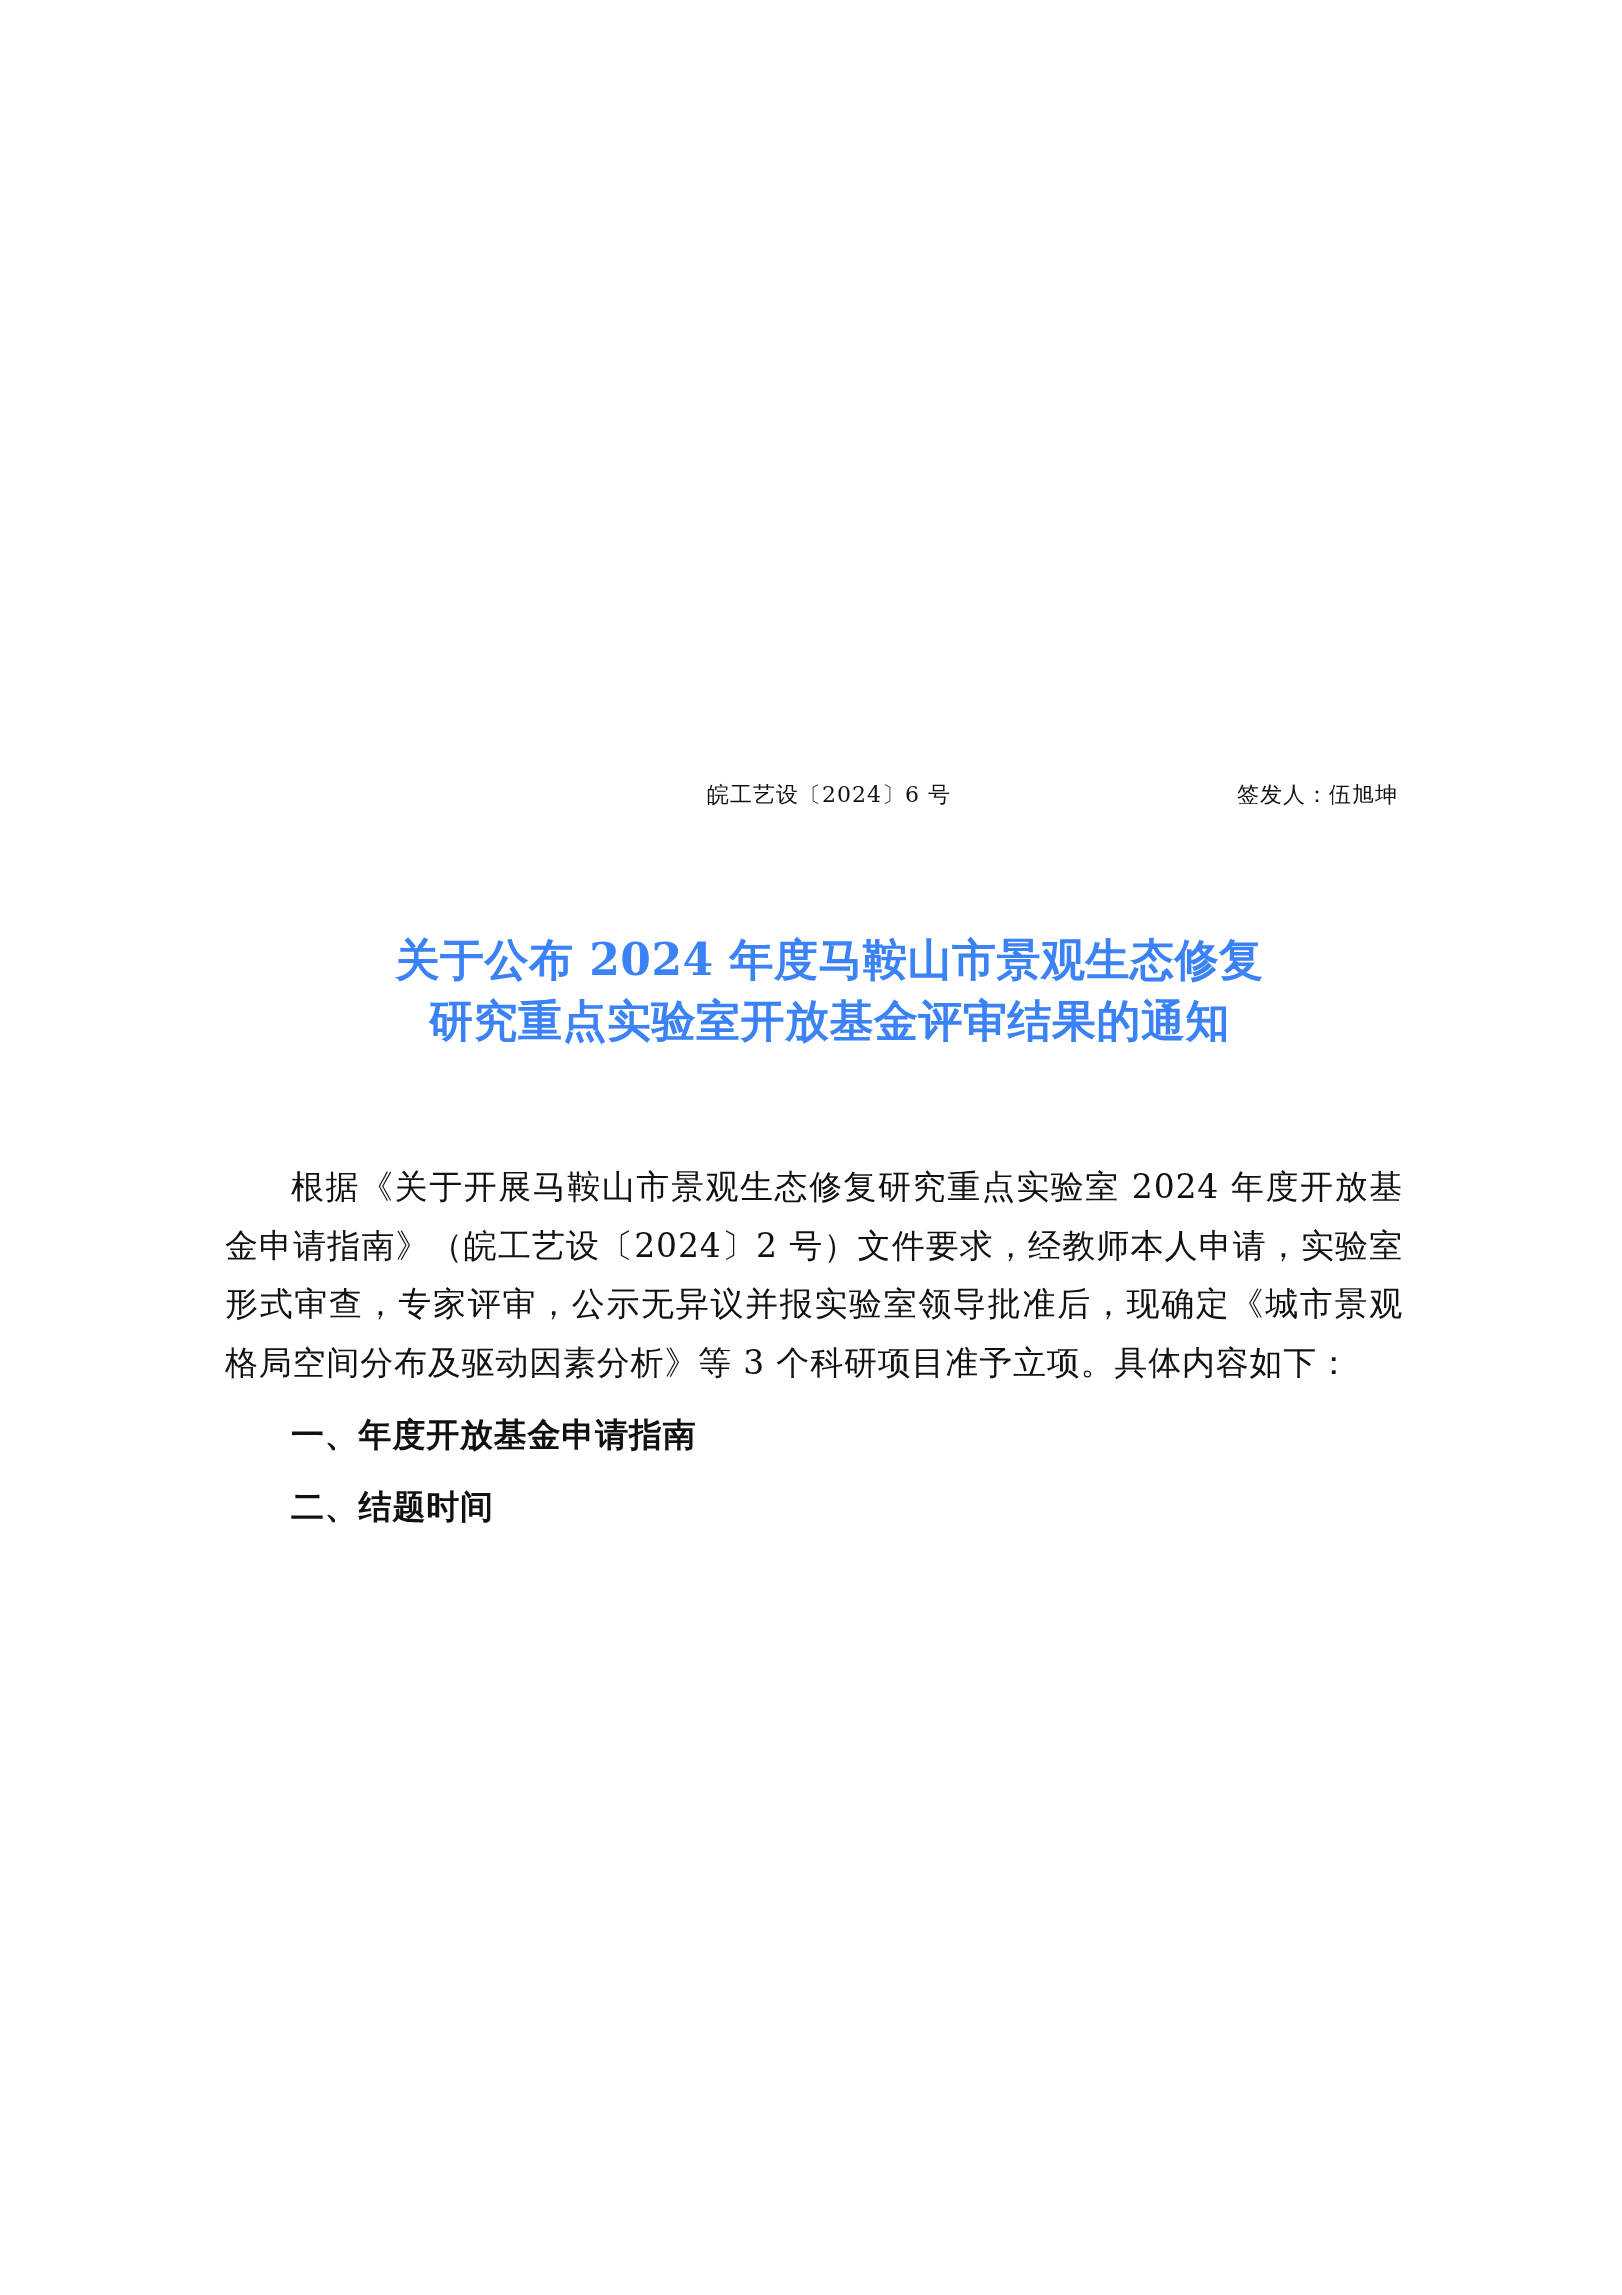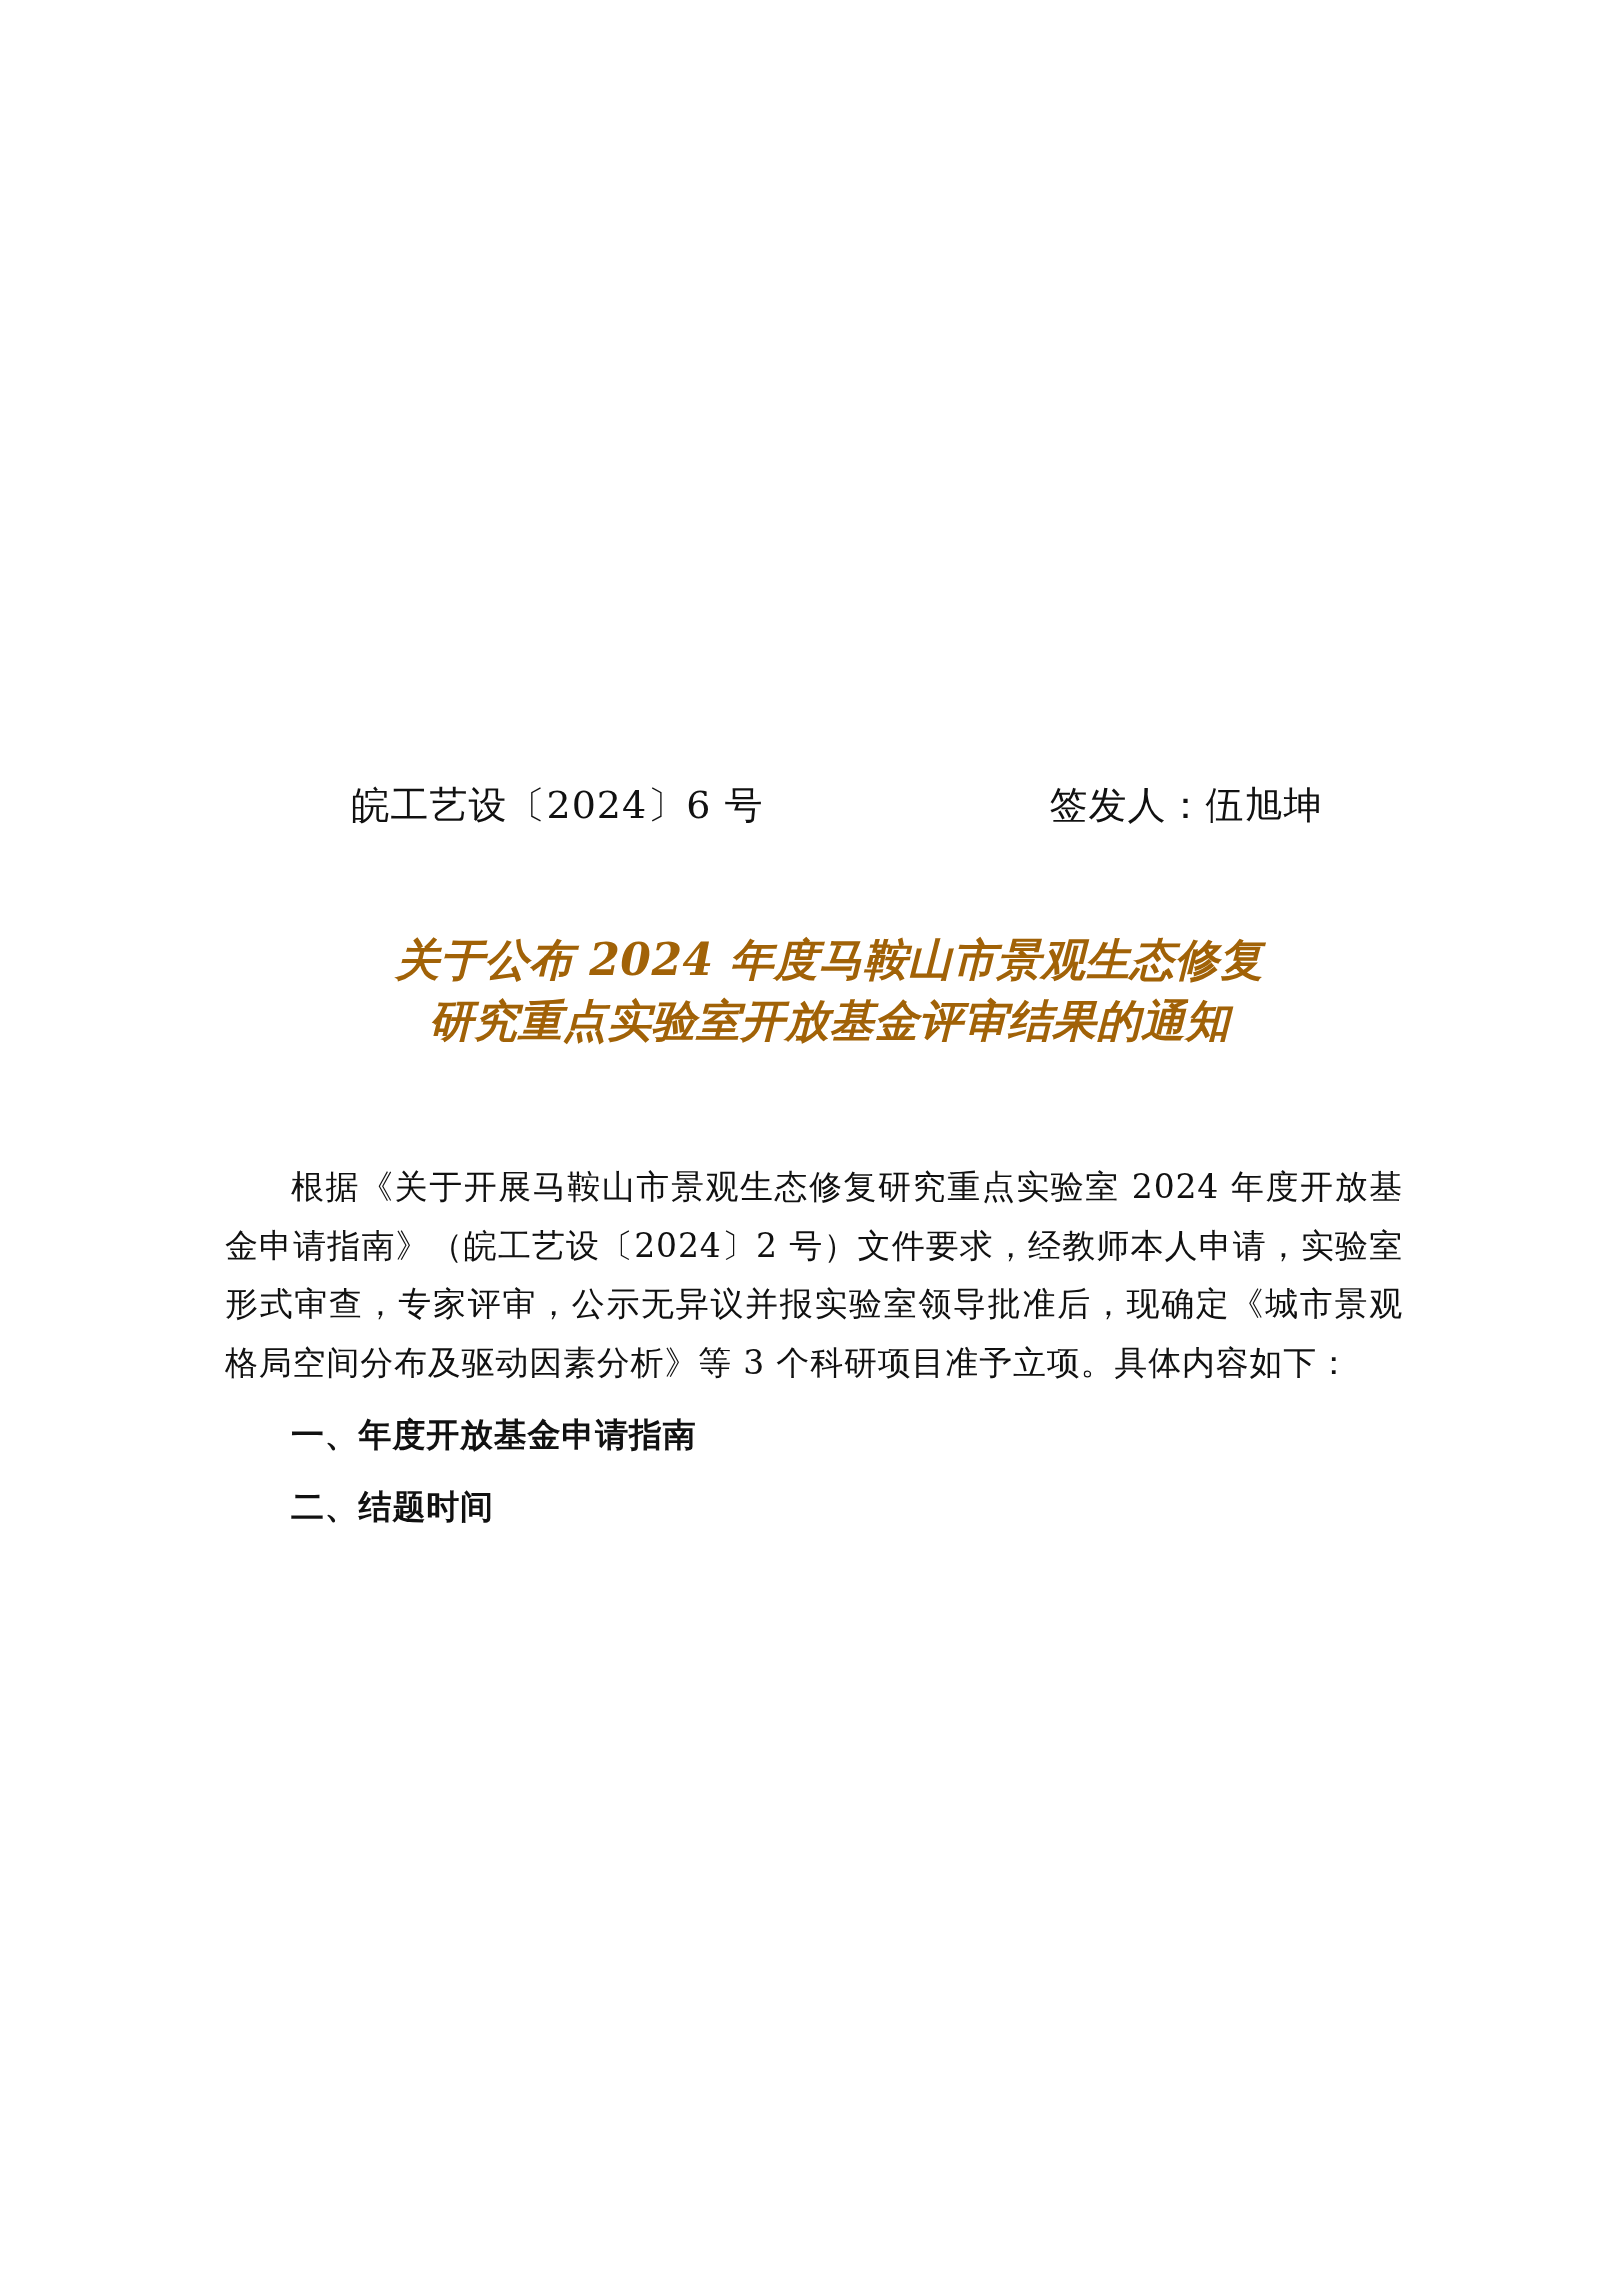--- a/index.html
+++ b/index.html
@@ -25,22 +25,22 @@
   }
 
   
   .doc-meta-row {
     position: absolute;
     top: 780px;
     left: 276px;
     right: 225px;
     display: flex;
     align-items: baseline;
-    justify-content: center;
-    font-size: 38px;
+    justify-content: flex-end;
+    font-size: 22px;
     letter-spacing: 1px;
     color: #111;
     font-family: "DejaVu Serif", "Liberation Serif", serif;
   }
   .doc-number {
     white-space: nowrap;
   }
   .doc-signer {
     white-space: nowrap;
     margin-left: 286px;
@@ -50,23 +50,22 @@
   .doc-title {
     position: absolute;
     top: 930px;
     left: 240px;
     right: 204px;
     text-align: center;
     font-size: 44px;
     font-weight: bold;
     line-height: 1.38;
     letter-spacing: 0.5px;
-    color: #a16207;
+    color: #3b82f6;
     font-family: "DejaVu Serif", "Liberation Serif", serif;
-    font-style: italic;
   }
   .doc-title .line {
     display: block;
     white-space: nowrap;
   }
 
   
   .doc-body {
     position: absolute;
     top: 1158px;

